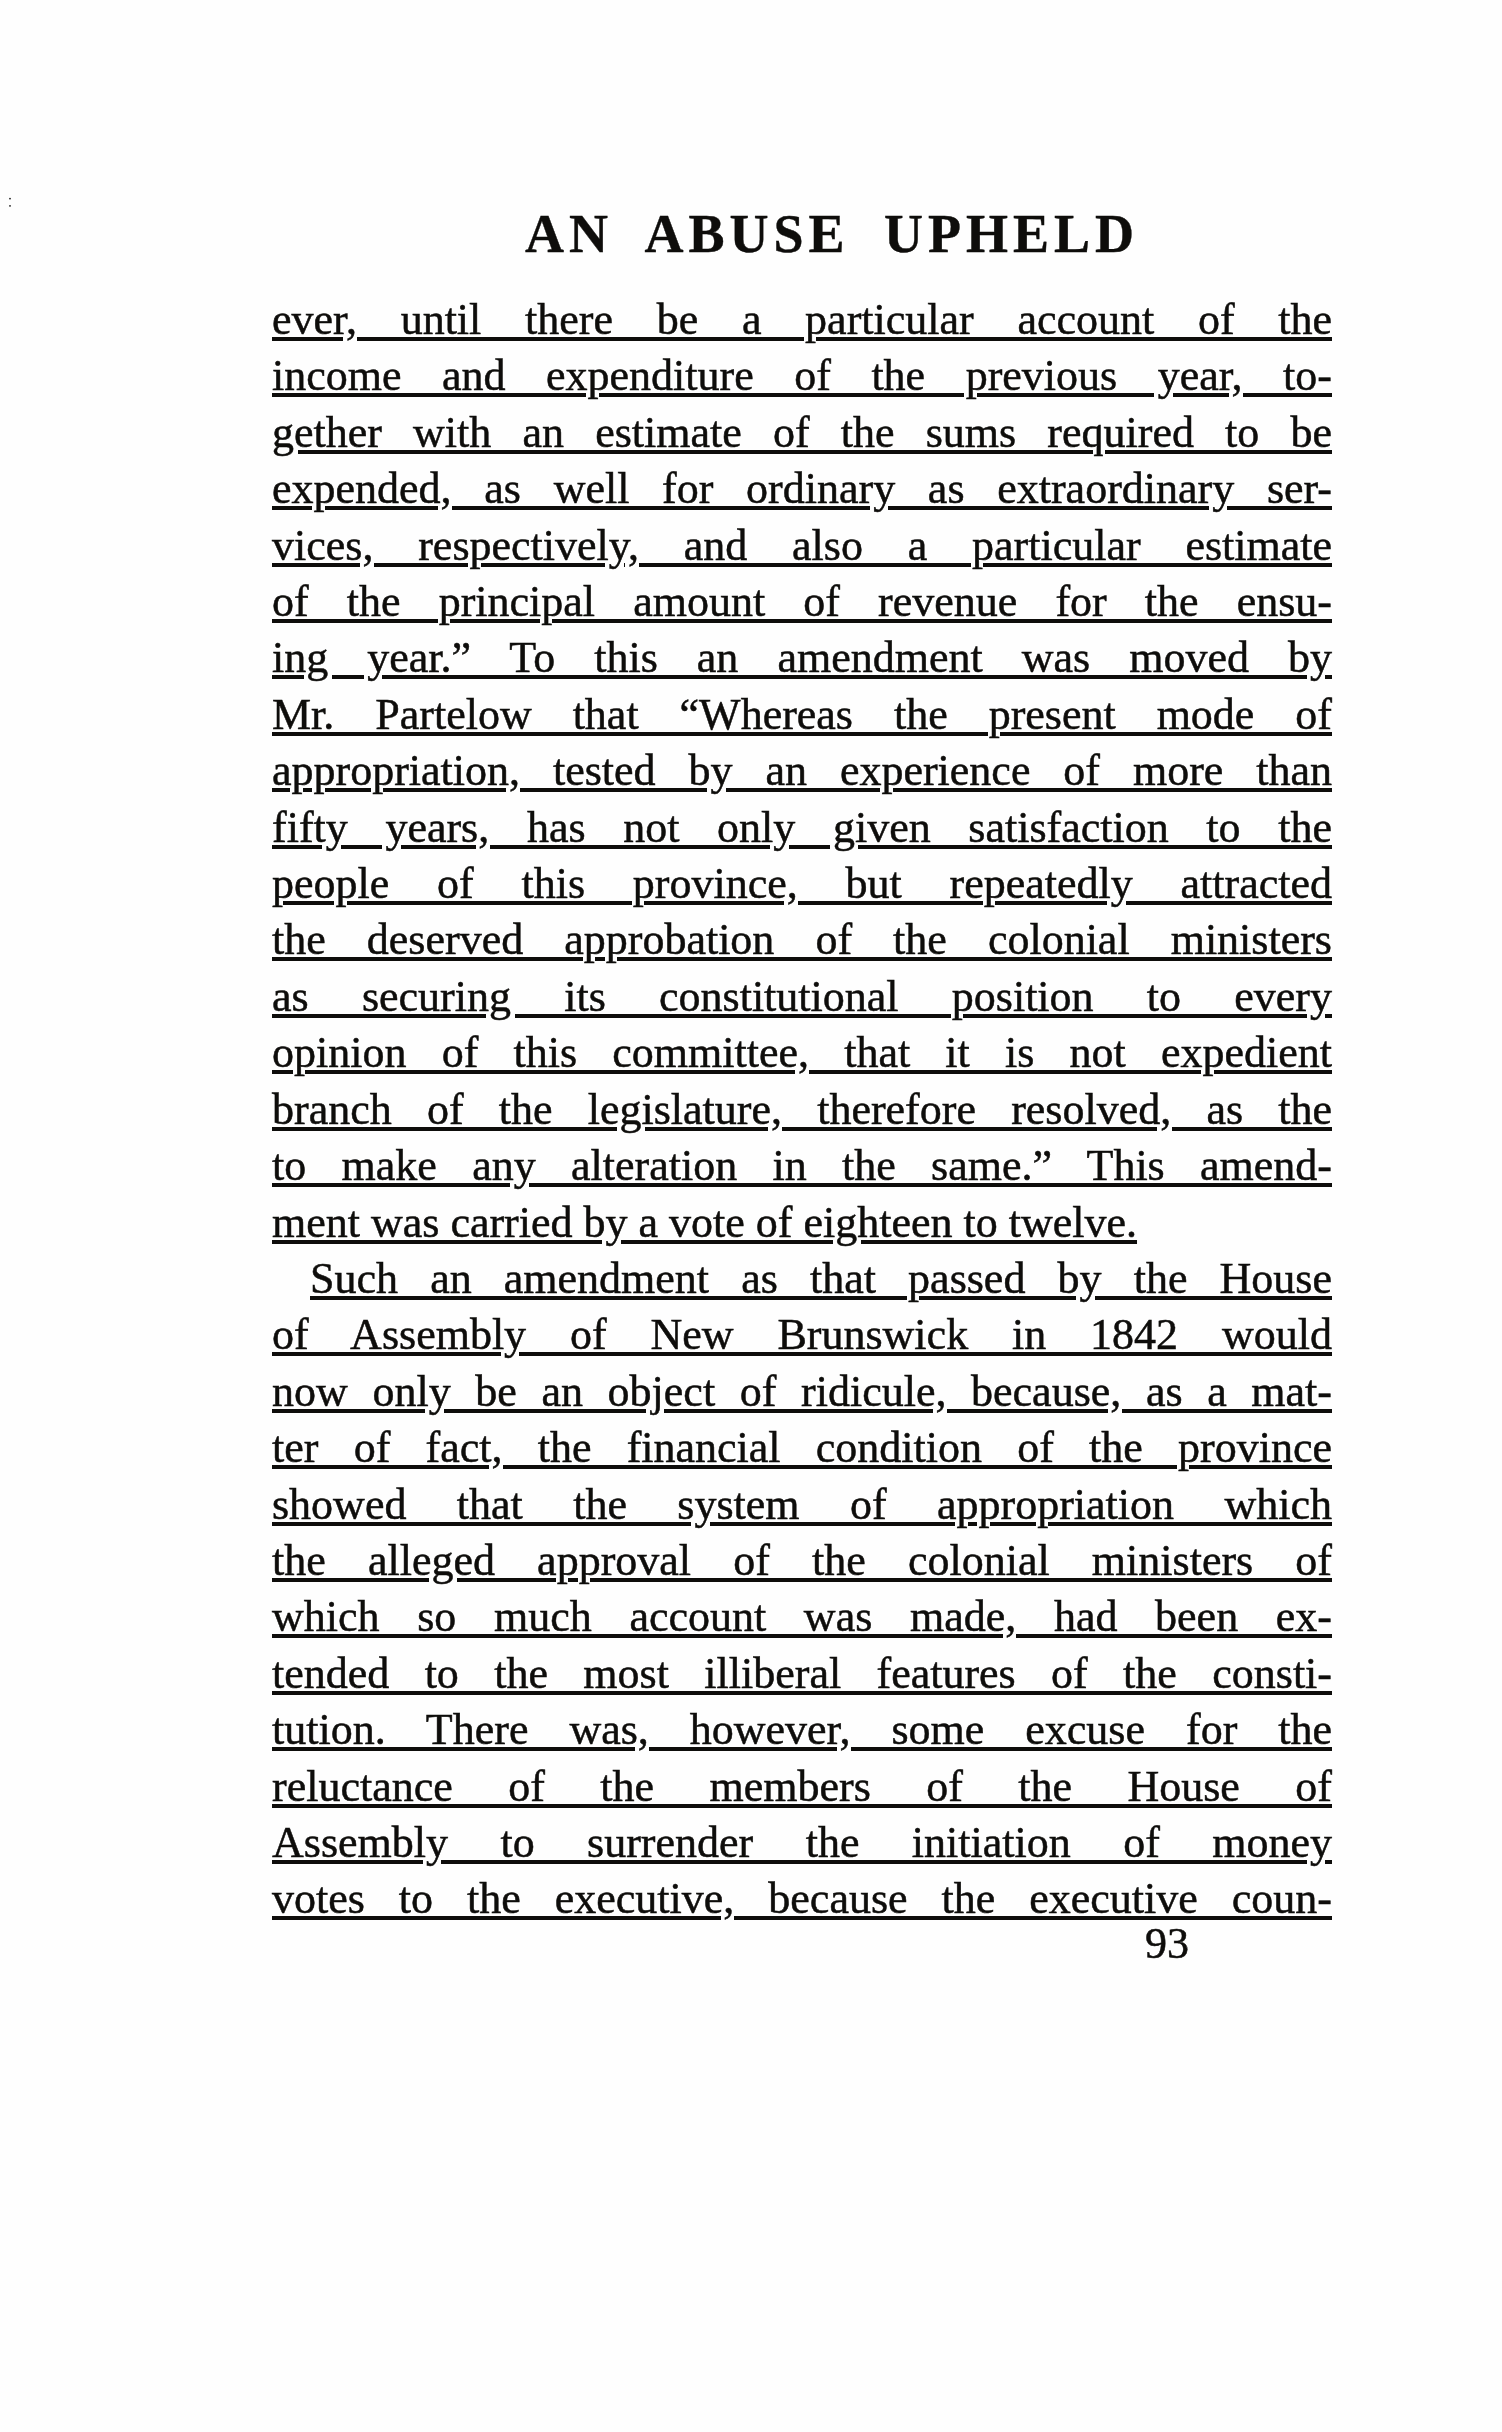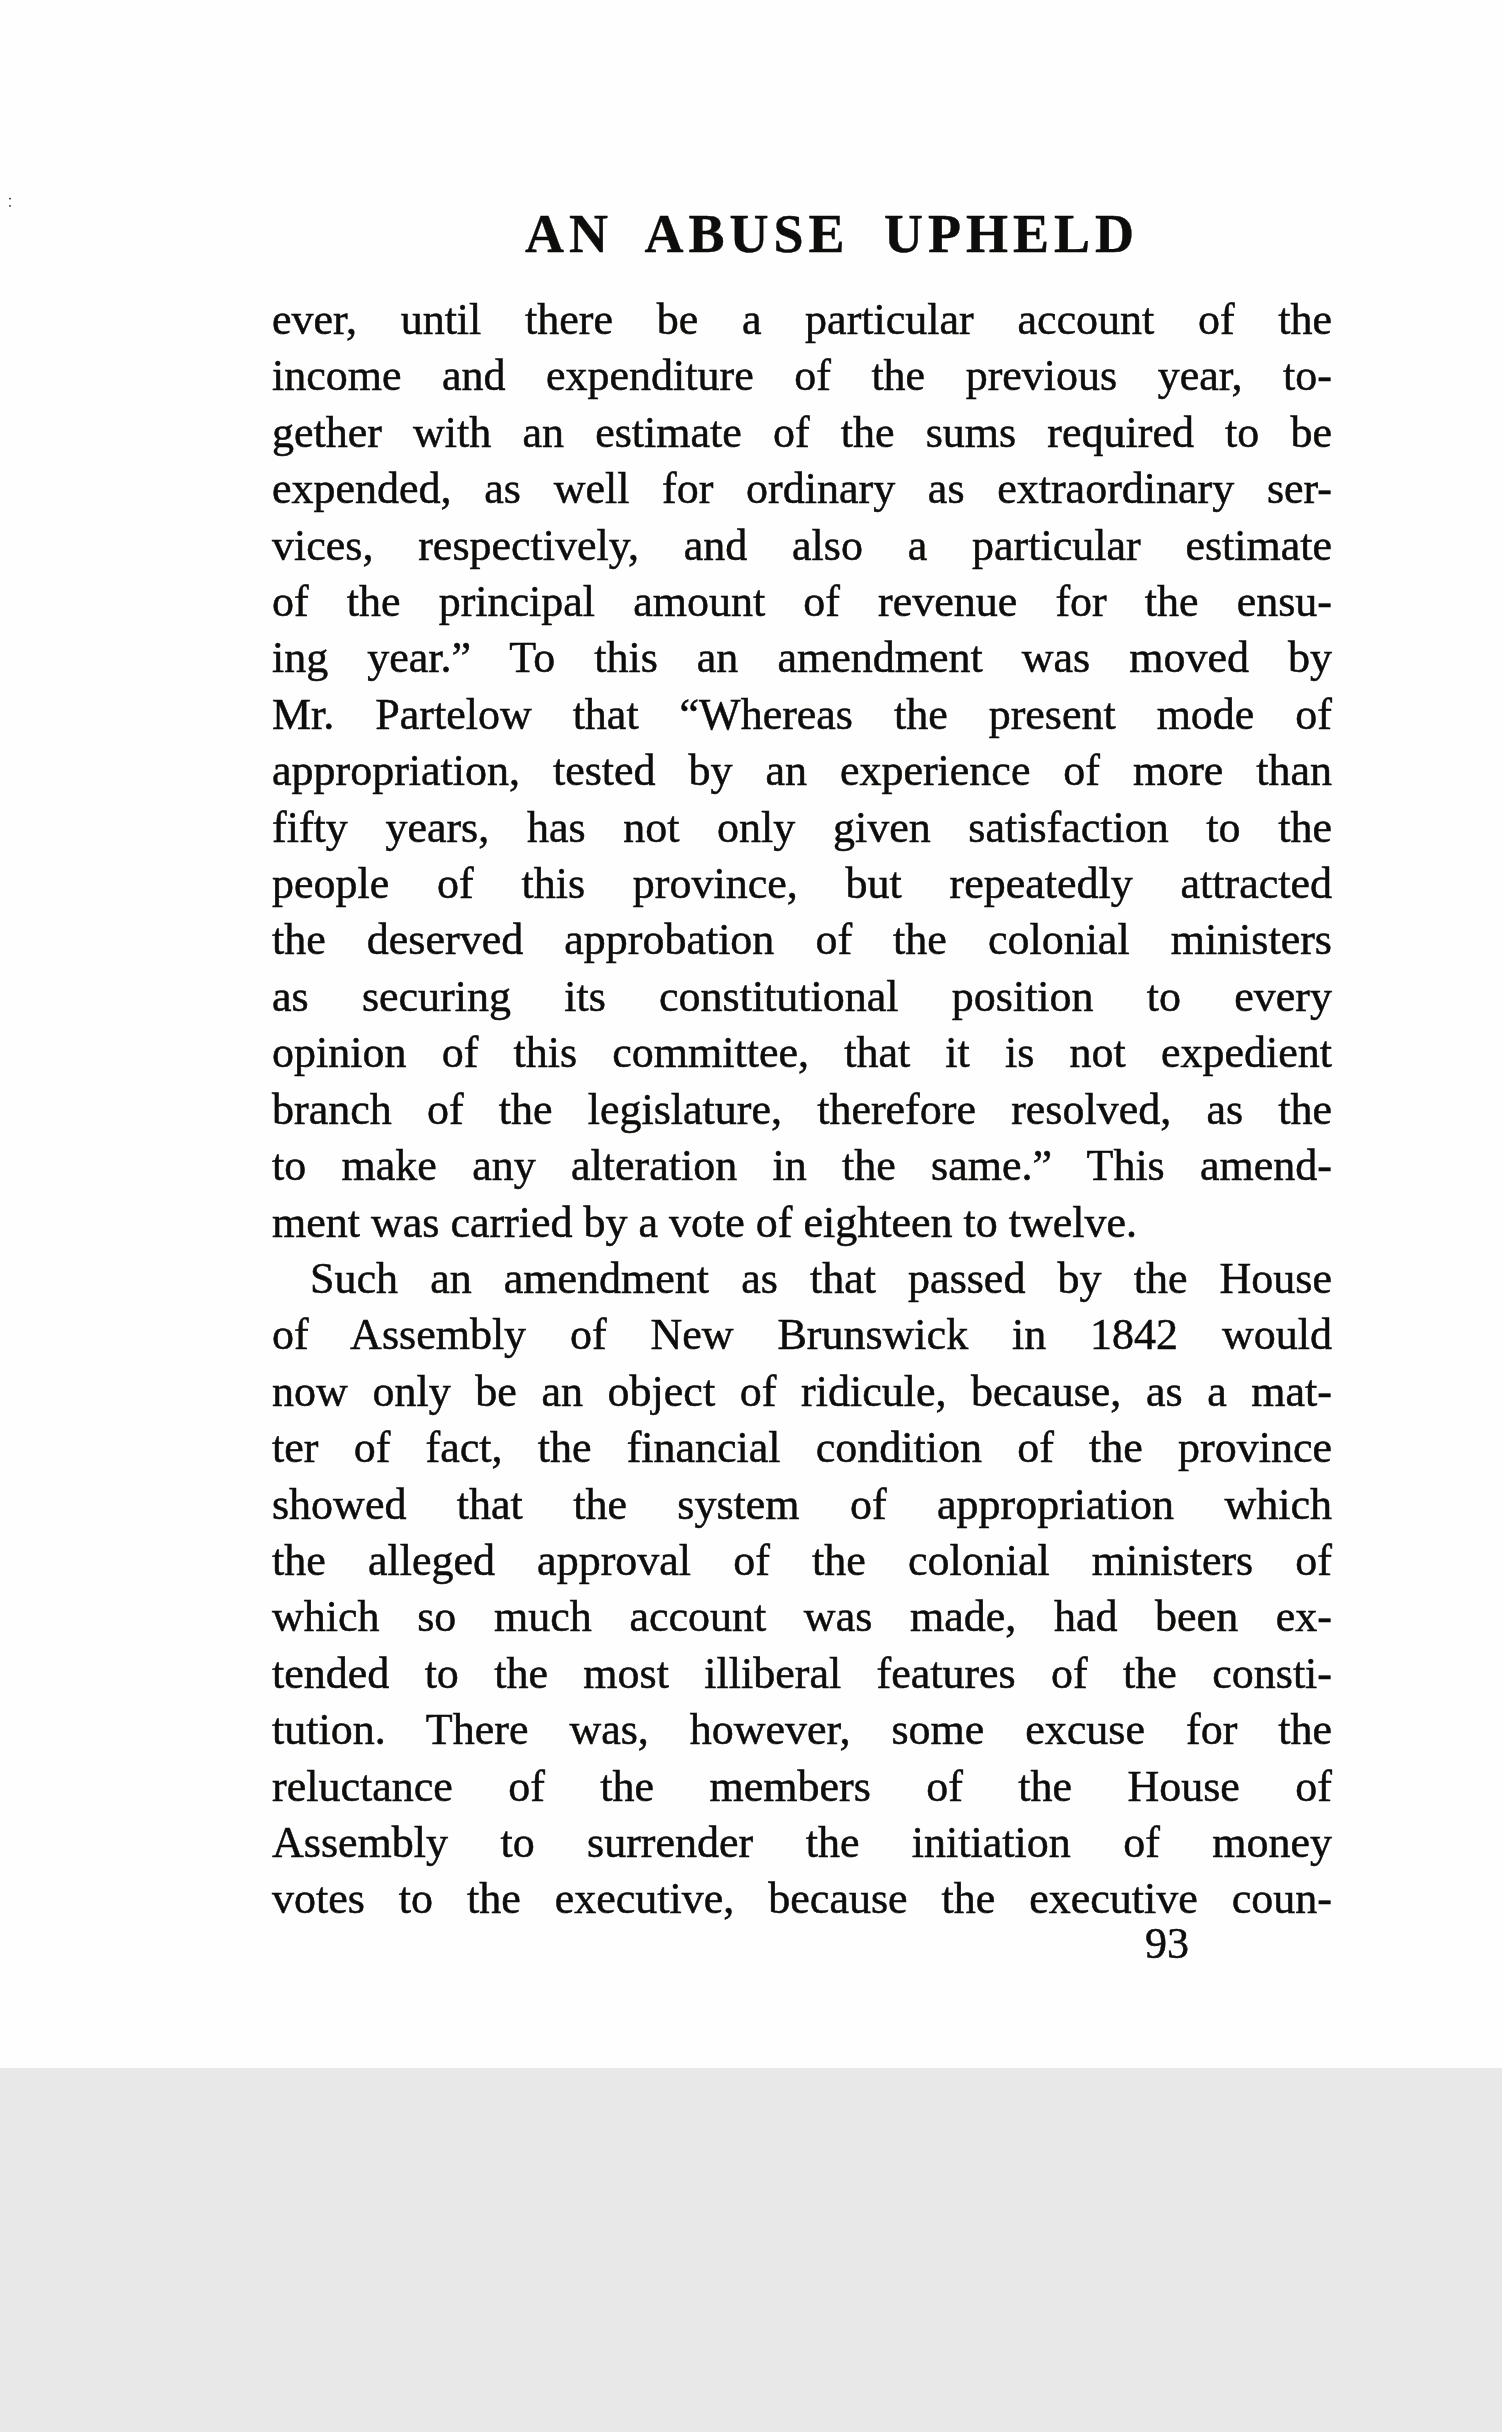--- a/index.html
+++ b/index.html
@@ -3,21 +3,21 @@
 <meta charset="utf-8">
 <style>
   html, body {
     margin: 0;
     padding: 0;
     background: #e8e8e8;
   }
   .page {
     position: relative;
     width: 1502px;
-    height: 2068px;
+    height: 2432px;
     background: #fefefe;
     overflow: hidden;
     font-family: "Liberation Serif", "DejaVu Serif", serif;
     color: #0e0d0b;
   }
   .title {
     position: absolute;
     top: 204px;
     left: 272px;
     width: 1060px;
@@ -38,20 +38,21 @@
     width: 1060px;
     font-size: 44px;
     line-height: 56.4px;
     -webkit-text-stroke: 0.5px #0e0d0b;
   }
   .line {
     text-align: justify;
     text-align-last: justify;
     text-justify: inter-word;
     white-space: nowrap;
+    text-decoration: underline;
   }
   .line.end {
     text-align-last: left;
   }
   .line.indent {
     text-indent: 38px;
   }
   .folio {
     margin-top: -12px;
     text-align: right;

